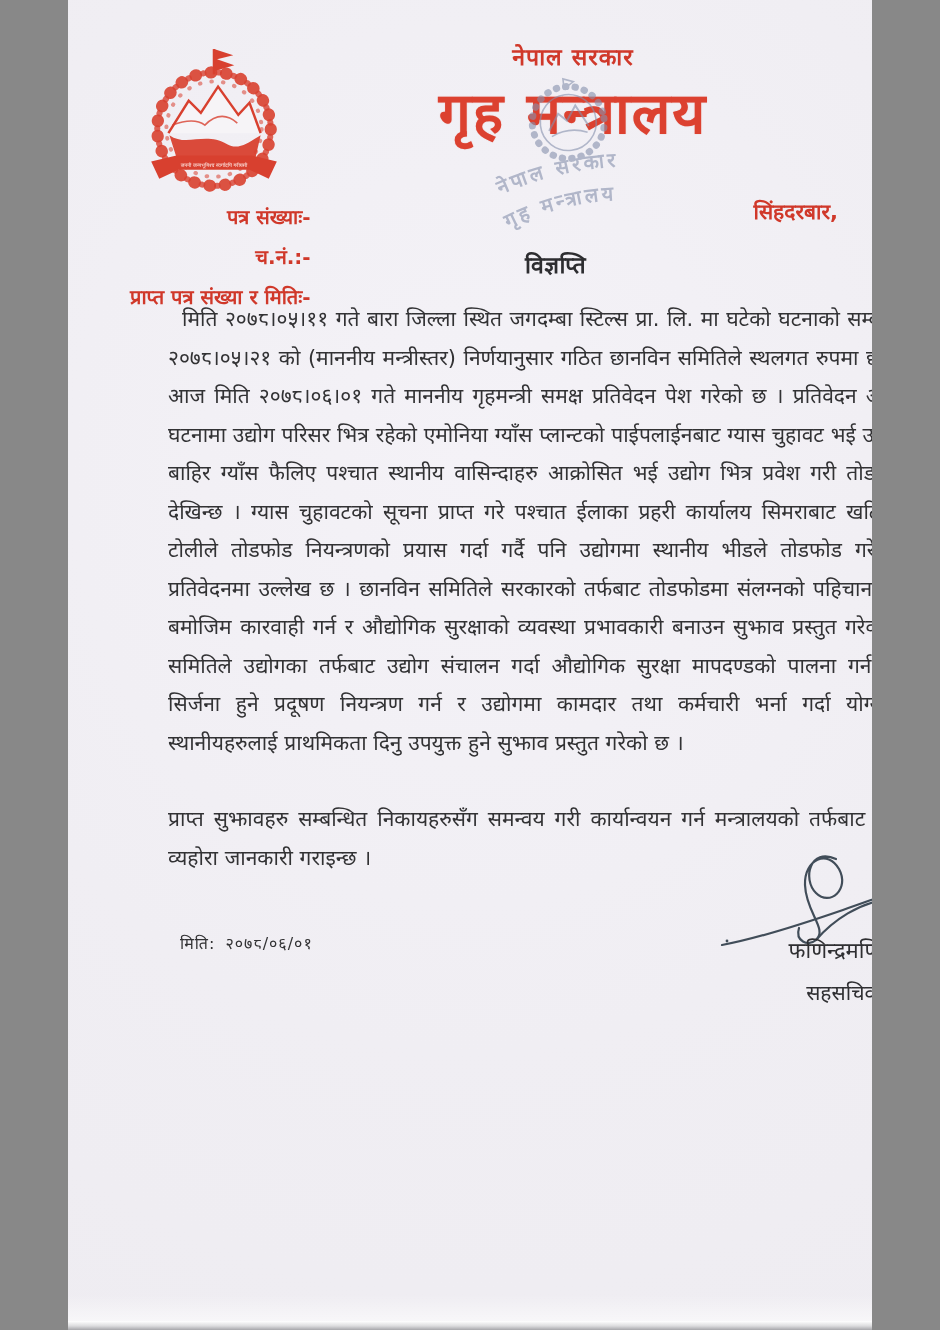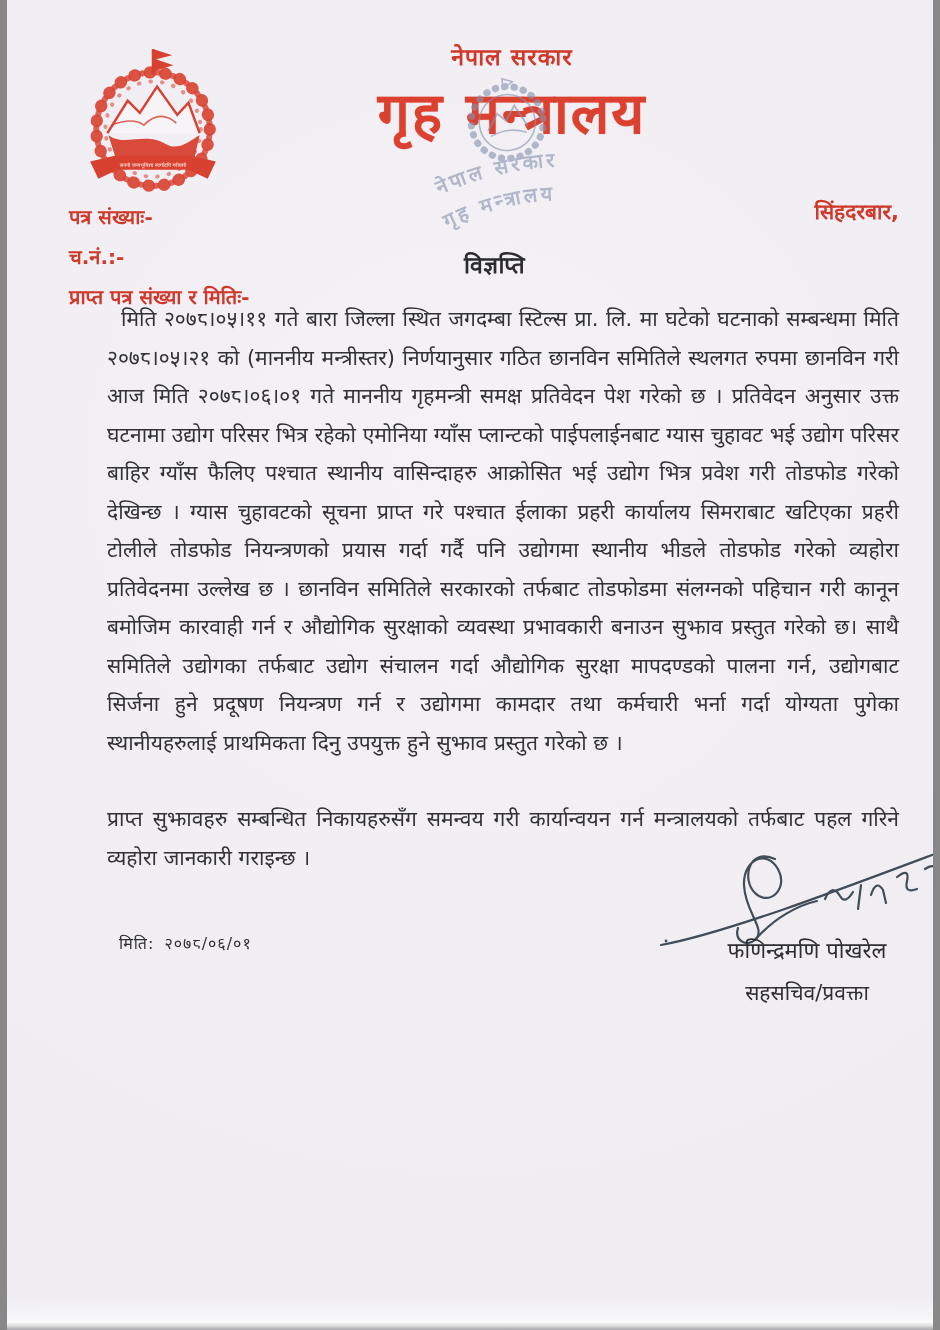--- a/index.html
+++ b/index.html
@@ -1,18 +1,18 @@
 <!DOCTYPE html>
 <html lang="ne"><head>
 <meta charset="utf-8">
 <style>
   html,body{margin:0;padding:0;background:#888;}
   .page{
     position:relative;
-    width:926px;height:1330px;
+    width:804px;height:1330px;
     margin:0 auto;
     background:
       radial-gradient(ellipse 120% 80% at 50% 35%, #f4f2f7 0%, #f0eef3 55%, #eeecf1 100%);
     font-family:"DejaVu Sans","Liberation Sans",sans-serif;
     overflow:hidden;
   }
   .page{--red:#d0382a;--ink:#323234;--sig:#414d59;--stamp:#8691ad;}
 
   
   .emblem{position:absolute;left:70px;top:44px;width:152px;height:152px;}
@@ -22,21 +22,21 @@
   }
   .ministry-line{
     position:absolute;left:0;top:72px;width:1010px;text-align:center;
     font-size:57px;font-weight:bold;color:#dc4130;letter-spacing:2px;
     text-shadow:0 0 1px rgba(220,65,48,.4);
   }
   .stamp{position:absolute;left:393px;top:76px;width:228px;height:170px;opacity:.6;}
 
   
   .meta{position:absolute;left:62px;top:197px;color:var(--red);font-weight:bold;font-size:20px;line-height:40px;}
-  .meta div{white-space:nowrap;}
+  .meta div{white-space:nowrap;text-align:right;}
   .address{
     position:absolute;right:34px;top:194px;text-align:center;
     color:var(--red);font-weight:bold;font-size:21px;line-height:36px;
   }
 
   
   .doc-title{
     position:absolute;left:0;top:248px;width:975px;text-align:center;
     font-size:23px;font-weight:bold;color:#2d2d30;letter-spacing:.5px;
   }

